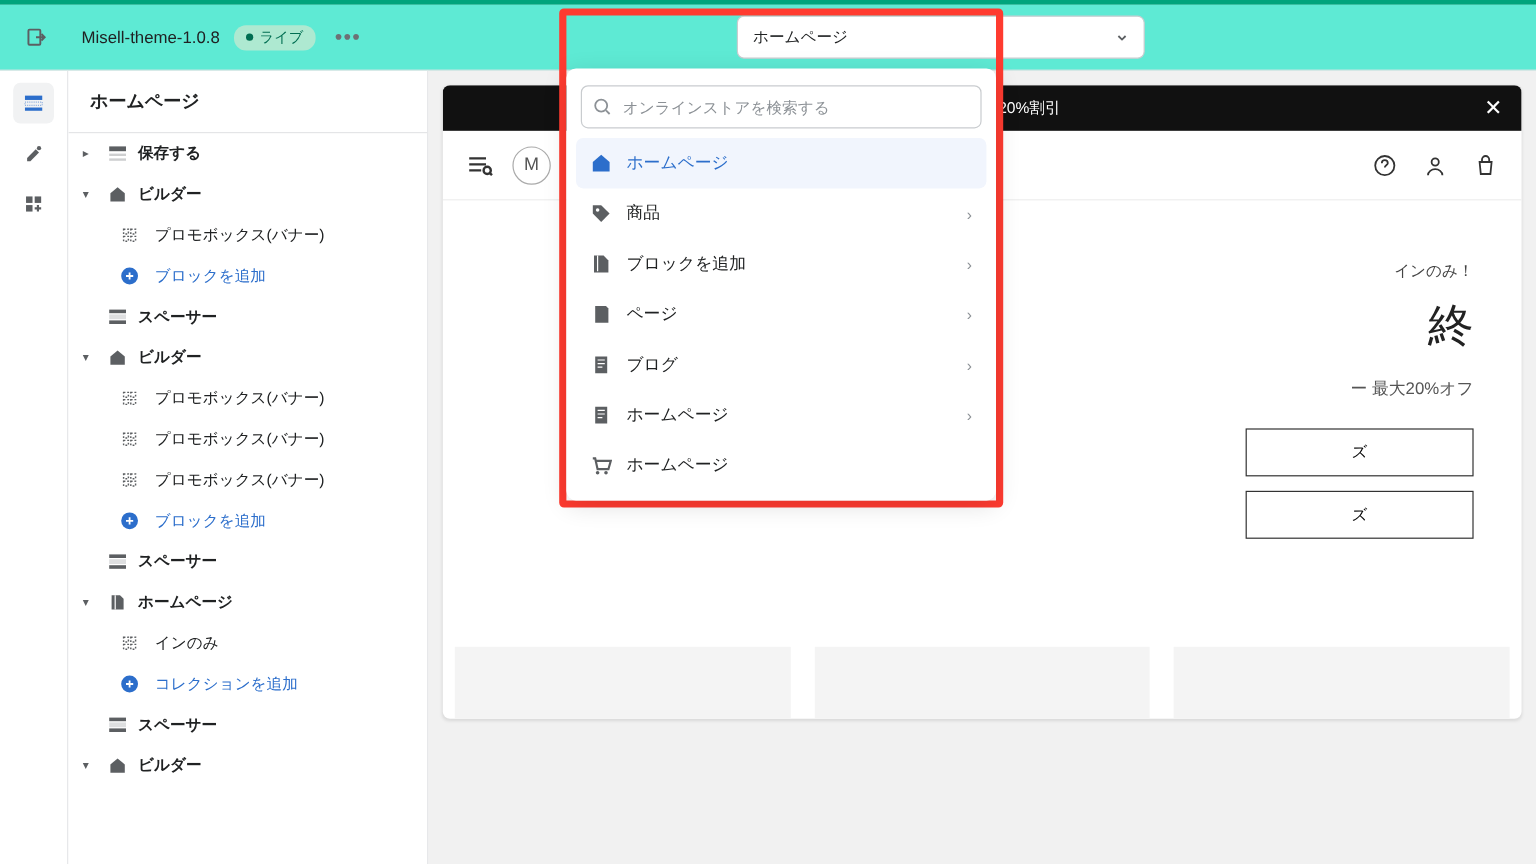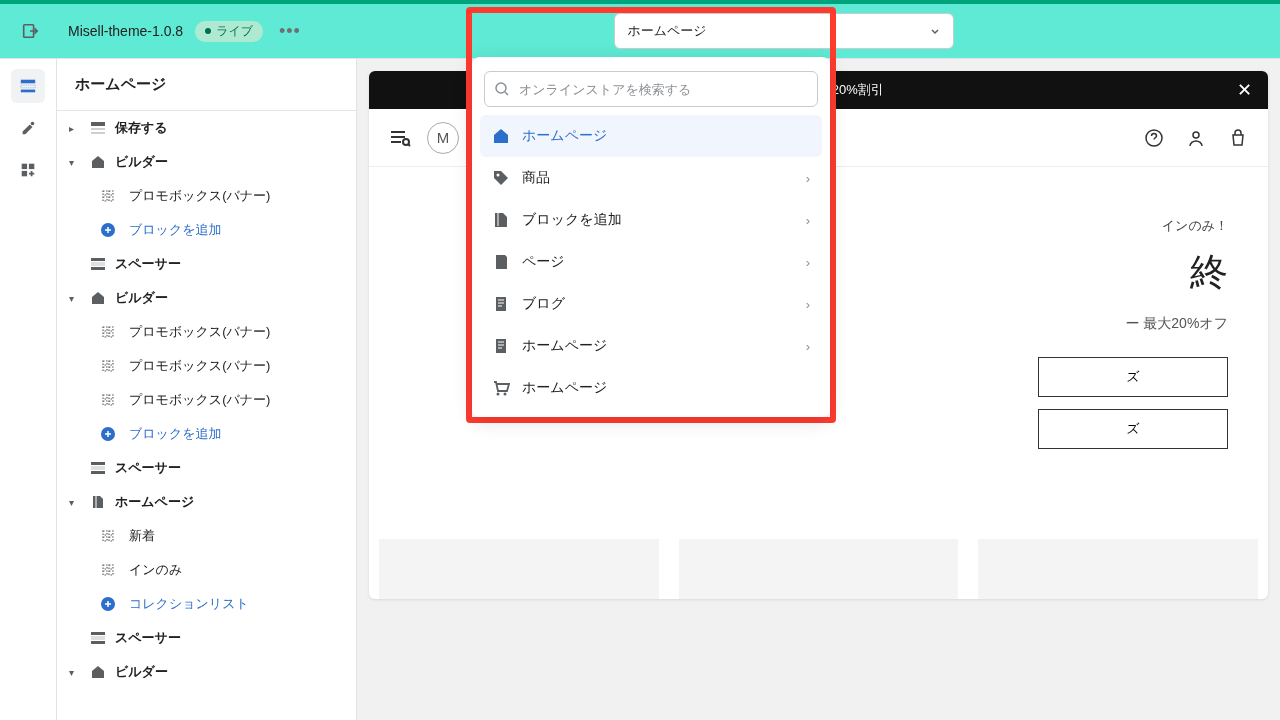--- a/index.html
+++ b/index.html
@@ -239,38 +239,30 @@
           </svg>
         </span>
       <span class="sb-label sb-bold">ホームページ</span>
     </div>
     <div class="sb-row sb-child">
       <span class="sb-icon">
           <svg width="14" height="14" viewBox="0 0 14 14" fill="none" stroke="#5c5f62" stroke-width="1.2">
             <path d="M2 2h4v4H2zM2 8h4v4H2zM8 2h4v4H8zM8 8h4v4H8z" stroke-dasharray="1.5 1.5"></path>
           </svg>
         </span>
-      <span class="sb-label">新着</span>
-    </div>
-    <div class="sb-row sb-child">
-      <span class="sb-icon">
-          <svg width="14" height="14" viewBox="0 0 14 14" fill="none" stroke="#5c5f62" stroke-width="1.2">
-            <path d="M2 2h4v4H2zM2 8h4v4H2zM8 2h4v4H8zM8 8h4v4H8z" stroke-dasharray="1.5 1.5"></path>
-          </svg>
-        </span>
       <span class="sb-label">インのみ</span>
     </div>
     <div class="sb-row sb-child sb-add">
       <span class="sb-icon">
           <svg width="16" height="16" viewBox="0 0 16 16">
             <circle cx="8" cy="8" r="7" fill="#2c6ecb"></circle>
             <path d="M8 5v6M5 8h6" stroke="#fff" stroke-width="1.5"></path>
           </svg>
         </span>
-      <span class="sb-label">コレクションリスト</span>
+      <span class="sb-label">コレクションを追加</span>
     </div>
 
     <div class="sb-row">
       <span class="sb-caret"></span>
       <span class="sb-icon">
           <svg width="16" height="16" viewBox="0 0 16 16" fill="#5c5f62">
             <rect x="1" y="2" width="14" height="3"></rect>
             <rect x="1" y="11" width="14" height="3"></rect>
             <rect x="1" y="6" width="14" height="4" opacity="0.2"></rect>
           </svg>

